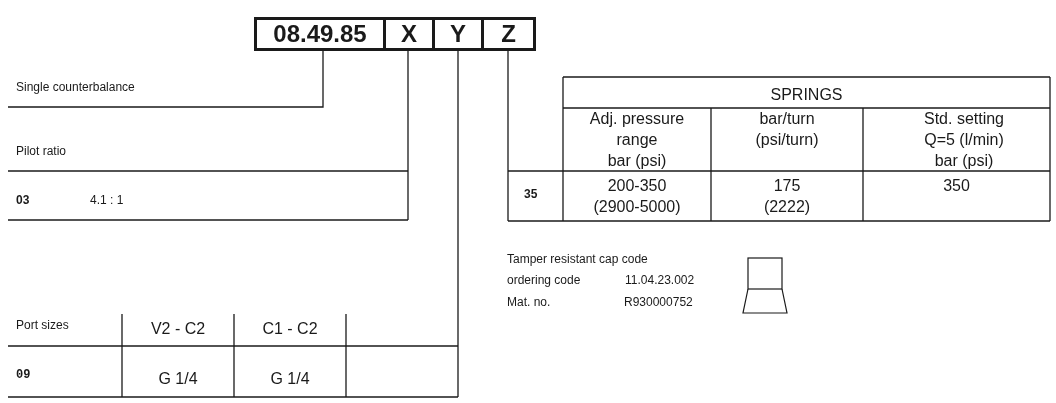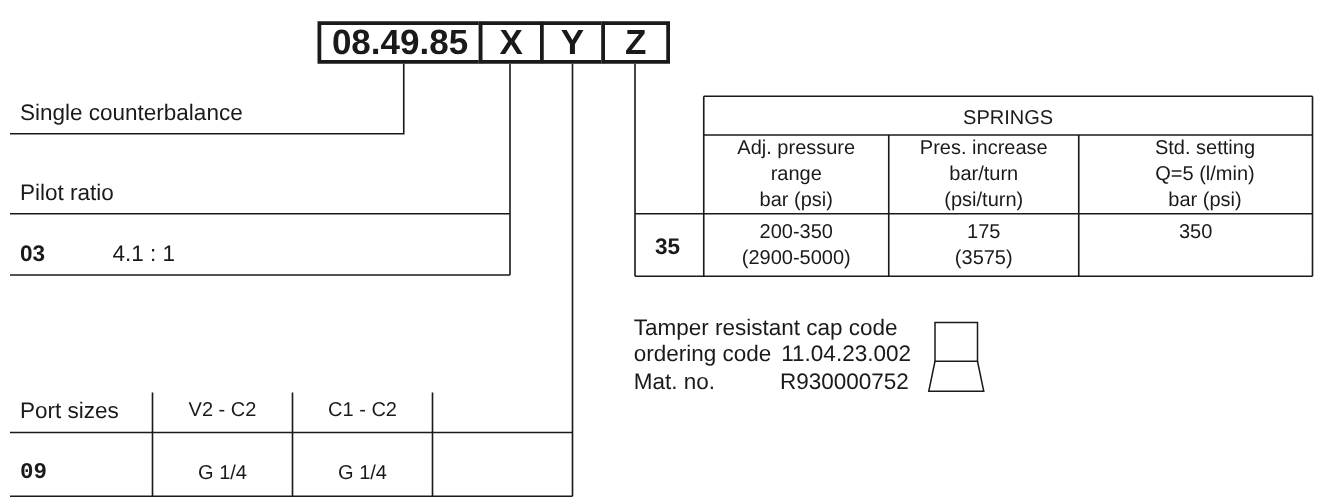--- a/index.html
+++ b/index.html
@@ -1,21 +1,21 @@
 <!DOCTYPE html>
 <html><head>
 <meta charset="utf-8">
 <style>
   html, body { margin: 0; padding: 0; background: #ffffff; }
   body { width: 1056px; height: 403px; position: relative; overflow: hidden;
          font-family: "Liberation Sans", "DejaVu Sans", sans-serif; color: #1a1a1a; }
   svg.lines { position: absolute; left: 0; top: 0; width: 1056px; height: 403px; }
   .code-box { position: absolute; top: 17px; height: 34px; border: 3px solid #1a1a1a; box-sizing: border-box;
-              display: flex; align-items: center; justify-content: center; font-weight: bold; font-size: 28px; background: #fff; }
-  .txt { position: absolute; font-size: 18px; white-space: nowrap; }
+              display: flex; align-items: center; justify-content: center; font-weight: bold; font-size: 24px; background: #fff; }
+  .txt { position: absolute; font-size: 12px; white-space: nowrap; }
   .bold { font-weight: bold; }
   .cell { position: absolute; font-size: 16px; text-align: center; line-height: 21px; }
 </style>
 </head>
 <body>
 
 <svg class="lines" viewBox="0 0 1056 403">
   <g stroke="#1a1a1a" stroke-width="1.3" fill="none">
 
     <polyline points="323,50 323,107 8,107"></polyline>
@@ -76,38 +76,37 @@
 <div class="cell" style="left:234px; width:112px; top:368px;">G 1/4</div>
 
 <div class="cell" style="left:563px; width:487px; top:84px;">SPRINGS</div>
 
 <div class="cell" style="left:563px; width:148px; top:108px;">
   <div>Adj. pressure</div>
   <div>range</div>
   <div>bar (psi)</div>
 </div>
 <div class="cell" style="left:711px; width:152px; top:108px;">
-  <div>Pres. increase</div>
   <div>bar/turn</div>
   <div>(psi/turn)</div>
 </div>
 <div class="cell" style="left:863px; width:202px; top:108px;">
   <div>Std. setting</div>
   <div>Q=5 (l/min)</div>
   <div>bar (psi)</div>
 </div>
 
 <div class="txt bold" style="left:524px; top:187px;">35</div>
 <div class="cell" style="left:563px; width:148px; top:175px;">
   <div>200-350</div>
   <div>(2900-5000)</div>
 </div>
 <div class="cell" style="left:711px; width:152px; top:175px;">
   <div>175</div>
-  <div>(3575)</div>
+  <div>(2222)</div>
 </div>
 <div class="cell" style="left:863px; width:187px; top:175px;">
   <div>350</div>
 </div>
 
 <div class="txt" style="left:507px; top:252px;">Tamper resistant cap code</div>
 <div class="txt" style="left:507px; top:273px;">ordering code</div>
 <div class="txt" style="left:625px; top:273px;">11.04.23.002</div>
 <div class="txt" style="left:507px; top:295px;">Mat. no.</div>
 <div class="txt" style="left:624px; top:295px;">R930000752</div>

